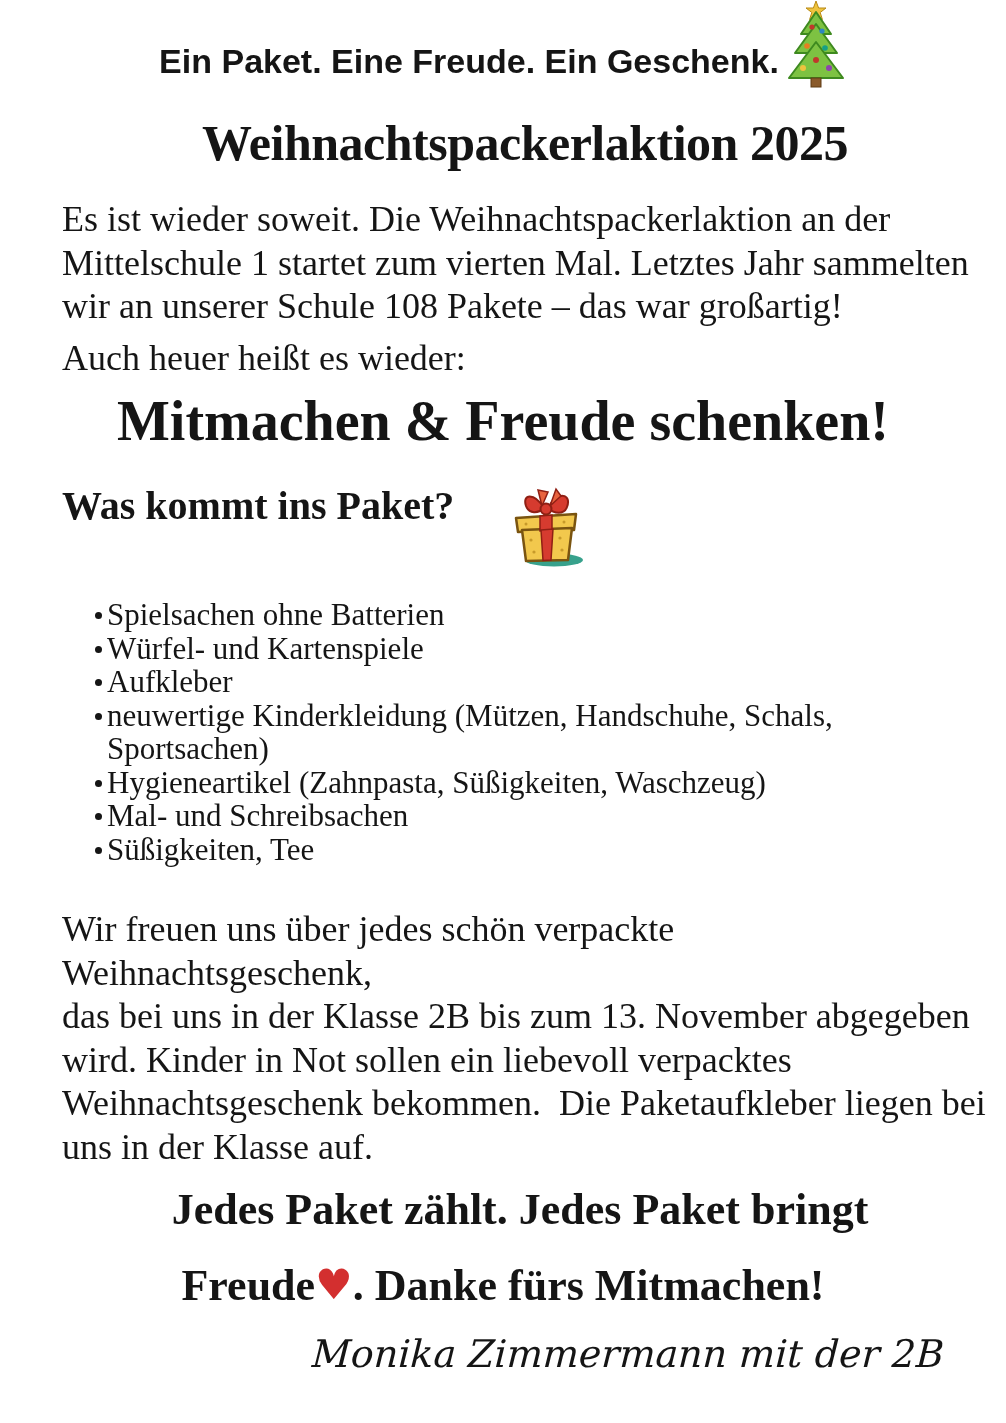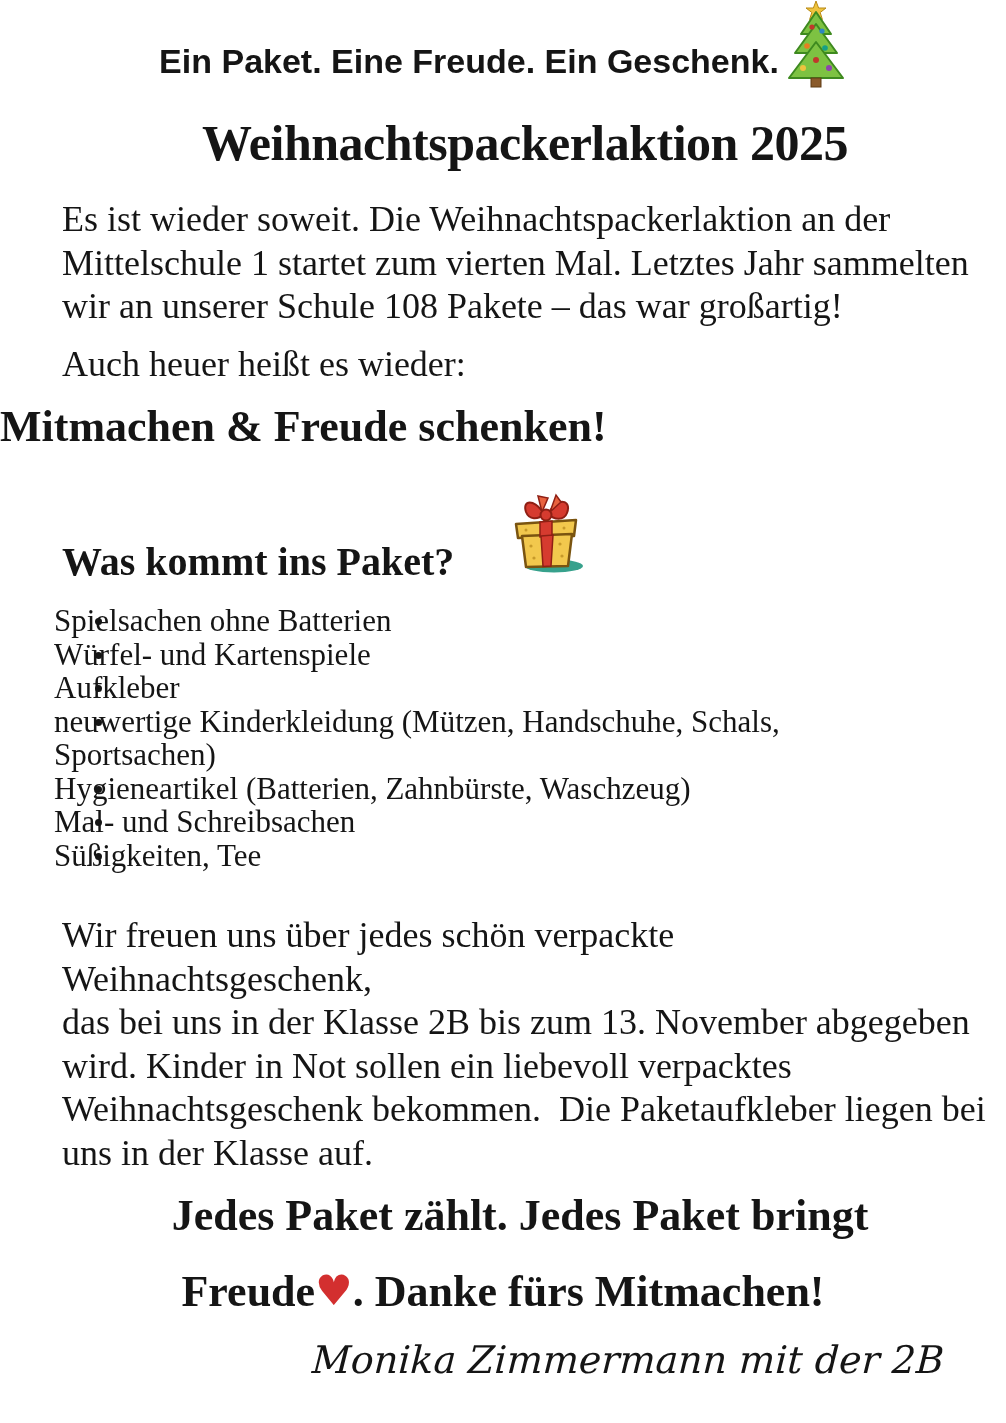--- a/index.html
+++ b/index.html
@@ -29,33 +29,33 @@
     margin-left:44px;
   }
 
   
   .para {
     font-size:36px; line-height:43.5px;
     margin:26px 18px 0 62px;
     white-space:pre-line;
   }
   .para b { font-weight:normal; }
-  .lead-in { margin-top:14px; }
+  .lead-in { margin-top:8px; }
 
   
-  .slogan { font-weight:bold; font-size:44px; line-height:50px; margin-top:16px; }
+  .slogan { text-align:center; font-weight:bold; font-size:56px; line-height:50px; margin-top:16px; }
 
   
-  .packet-row { display:flex; align-items:flex-end; padding-left:62px; margin-top:36px;gap:24px; }
+  .packet-row { display:flex; padding-left:62px; margin-top:36px;gap:24px; }
   .packet-heading { font-weight:bold; font-size:40px; line-height:48px; }
   .gift-svg { width:84px; height:86px; margin-left:26px; margin-bottom:12px; flex:0 0 auto; }
 
   
   .bullets { margin-top:18px; list-style:none; font-size:31px; line-height:33.5px; }
-  .bullets li { position:relative; padding-left:54px; white-space:pre-line; }
+  .bullets li { position:relative; padding-left:107px; white-space:pre-line; }
   .bullets li::before {
     content:""; position:absolute; left:95px; top:14px;
     width:7px; height:7px; border-radius:50%; background:#151515;
   }
 
   .closing { margin-top:42px; }
 
   .outro-1 { text-align:center; font-weight:bold; font-size:44px; line-height:50px; margin-top:16px;padding-left:34px; }
   .outro-2 { text-align:center; font-weight:bold; font-size:44px; line-height:50px; margin-top:26px; }
   .heart { font-family:"DejaVu Sans", sans-serif; font-size:42px; position:relative; top:-1px; }
@@ -126,21 +126,21 @@
       <circle cx="60" cy="40" r="1.5" fill="#c79a2a"></circle>
     </svg>
   </div>
 
   <ul class="bullets">
     <li>Spielsachen ohne Batterien</li>
     <li>Würfel- und Kartenspiele</li>
     <li>Aufkleber</li>
     <li>neuwertige Kinderkleidung (Mützen, Handschuhe, Schals,
 Sportsachen)</li>
-    <li>Hygieneartikel (Batterien, Zahnbürste, Waschzeug)</li>
+    <li>Hygieneartikel (Zahnpasta, Süßigkeiten, Waschzeug)</li>
     <li>Mal- und Schreibsachen</li>
     <li>Süßigkeiten, Tee</li>
   </ul>
 
   <p class="para closing">Wir freuen uns über jedes schön verpackte Weihnachtsgeschenk,
 das bei uns in der Klasse 2B bis zum 13. November abgegeben
 wird. Kinder in Not sollen ein liebevoll verpacktes
 Weihnachtsgeschenk bekommen.&nbsp; Die Paketaufkleber liegen bei
 uns in der Klasse auf.</p>
 

